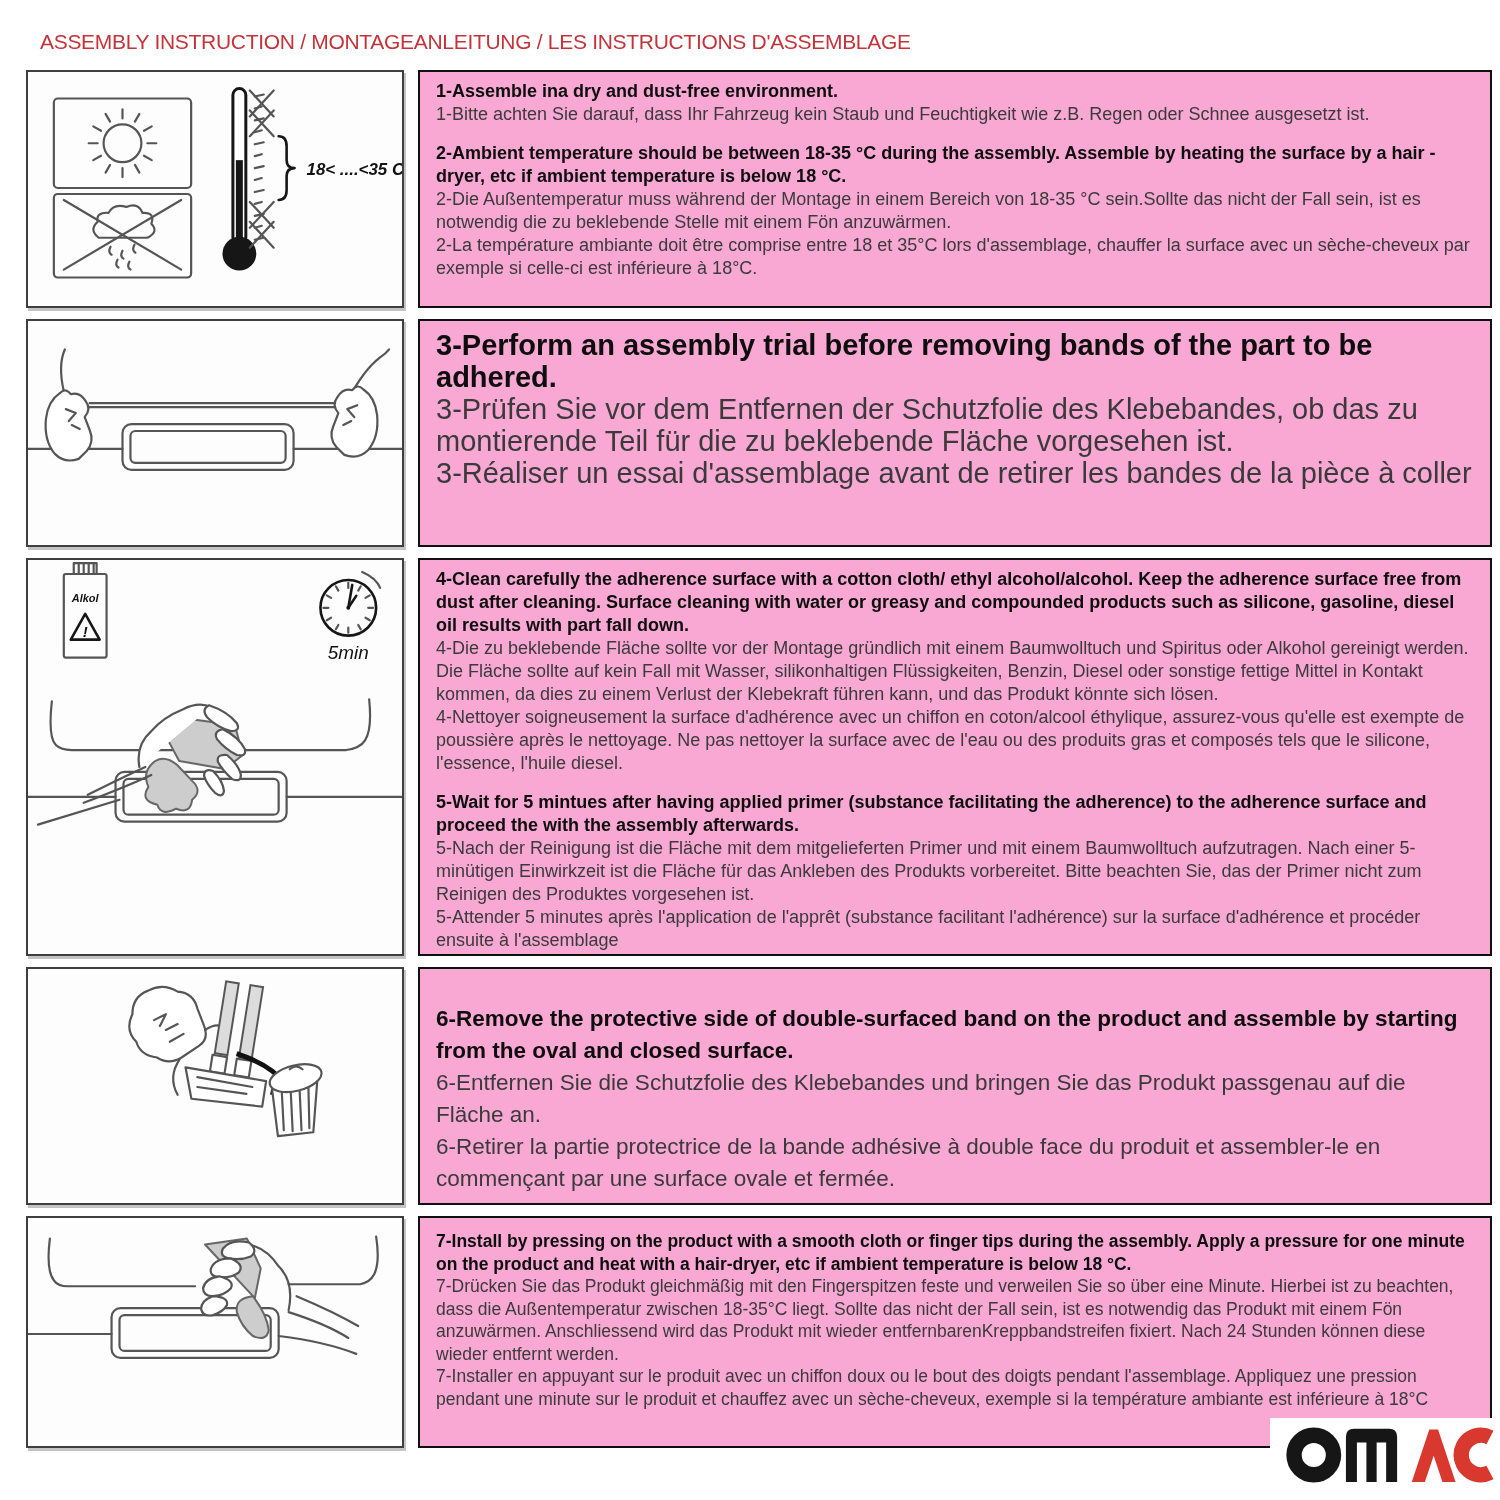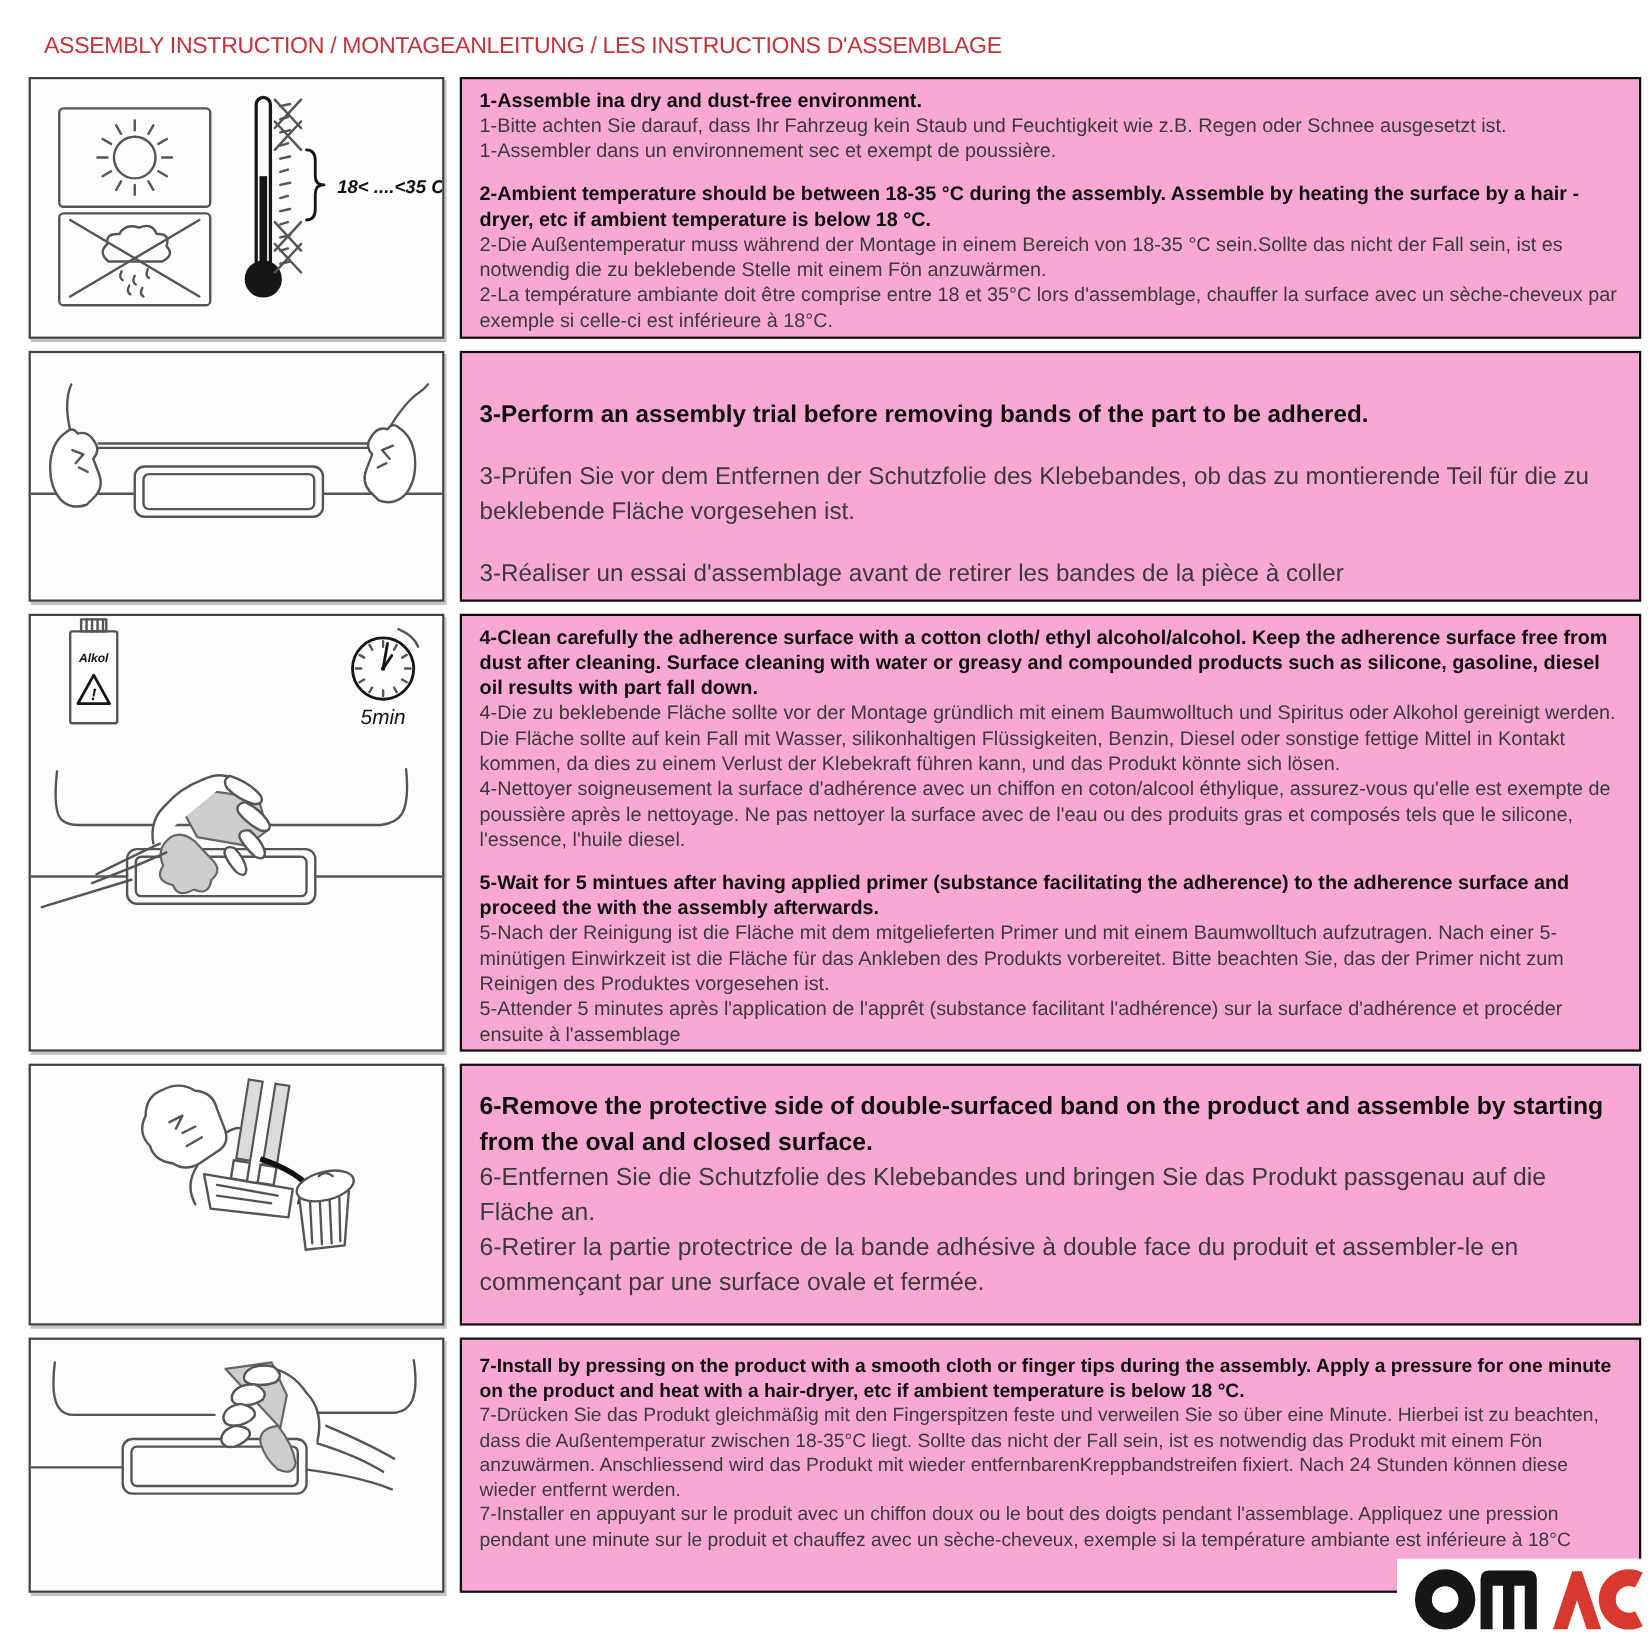--- a/index.html
+++ b/index.html
@@ -26,22 +26,22 @@
   .textbox{
     flex:1;box-sizing:border-box;border:2px solid #101010;background:#f9a8d4;
     padding:8px 16px;overflow:hidden;
   }
   .textbox p{margin:0;}
   p.b{font-weight:bold;color:#0e0e0e;}
   p.n{color:#3a3a3a;}
   p.g{margin-top:16px;}
   .fs-s{font-size:18px;line-height:23px;}
   .fs-xs{font-size:17.5px;line-height:22.5px;padding-top:12px;}
-  .fs-l{font-size:22px;line-height:32px;display:flex;flex-direction:column;justify-content:flex-end;gap:24px;}
-  .fs-m{font-size:22.5px;line-height:32px;display:flex;flex-direction:column;justify-content:center;}
+  .fs-l{font-size:29px;line-height:32px;display:flex;flex-direction:column;justify-content:flex-start;}
+  .fs-m{font-size:22.5px;line-height:32px;display:flex;flex-direction:column;justify-content:flex-end;}
   .logo{
     position:absolute;right:0;bottom:10px;background:#ffffff;padding:6px 2px 0 16px;z-index:5;
   }
   .ink{stroke:#555;fill:none;stroke-width:2.2;stroke-linecap:round;stroke-linejoin:round;}
   .ink-dark{stroke:#161616;fill:none;stroke-width:2.6;stroke-linecap:round;stroke-linejoin:round;}
   .fill-ink{fill:#161616;stroke:none;}
   .cloth{fill:#cdcdcd;stroke:#666;stroke-width:2;stroke-linejoin:round;}
   .white{fill:#ffffff;}
   .svgtext{fill:#111;font-family:"Liberation Sans",sans-serif;}
 </style>
@@ -108,21 +108,20 @@
               <line x1="247" y1="150" x2="223" y2="176"></line>
           </g>
           <path d="M252,64 Q260,64 260,74 L260,88 Q260,96 268,96 Q260,96 260,104 L260,118 Q260,128 252,128" class="ink-dark"></path>
           <text x="280" y="103" font-size="17" font-weight="bold" class="svgtext">18&lt; ....&lt;35 C</text>
         </g>
       </svg>
     </div>
     <div class="textbox fs-s">
       <p class="b">1-Assemble ina dry and dust-free environment.</p>
       <p class="n">1-Bitte achten Sie darauf, dass Ihr Fahrzeug kein Staub und Feuchtigkeit wie z.B. Regen oder Schnee ausgesetzt ist.</p>
-      <p class="n">1-Assembler dans un environnement sec et exempt de poussière.</p>
       <p class="b g">2-Ambient temperature should be between 18-35 °C  during the assembly. Assemble by heating the surface by a hair -dryer, etc if ambient temperature is below 18 °C.</p>
       <p class="n">2-Die Außentemperatur muss während der Montage in einem Bereich von 18-35 °C  sein.Sollte das nicht der Fall sein, ist es notwendig die zu beklebende Stelle mit einem Fön anzuwärmen.</p>
       <p class="n">2-La température ambiante doit être comprise entre 18 et 35°C lors d'assemblage, chauffer la surface avec un sèche-cheveux par exemple si celle-ci est inférieure à 18°C.</p>
     </div>
   </div>
 
   <div class="row row-2">
     <div class="illus">
       <svg viewBox="0 0 376 224">
         <g>

